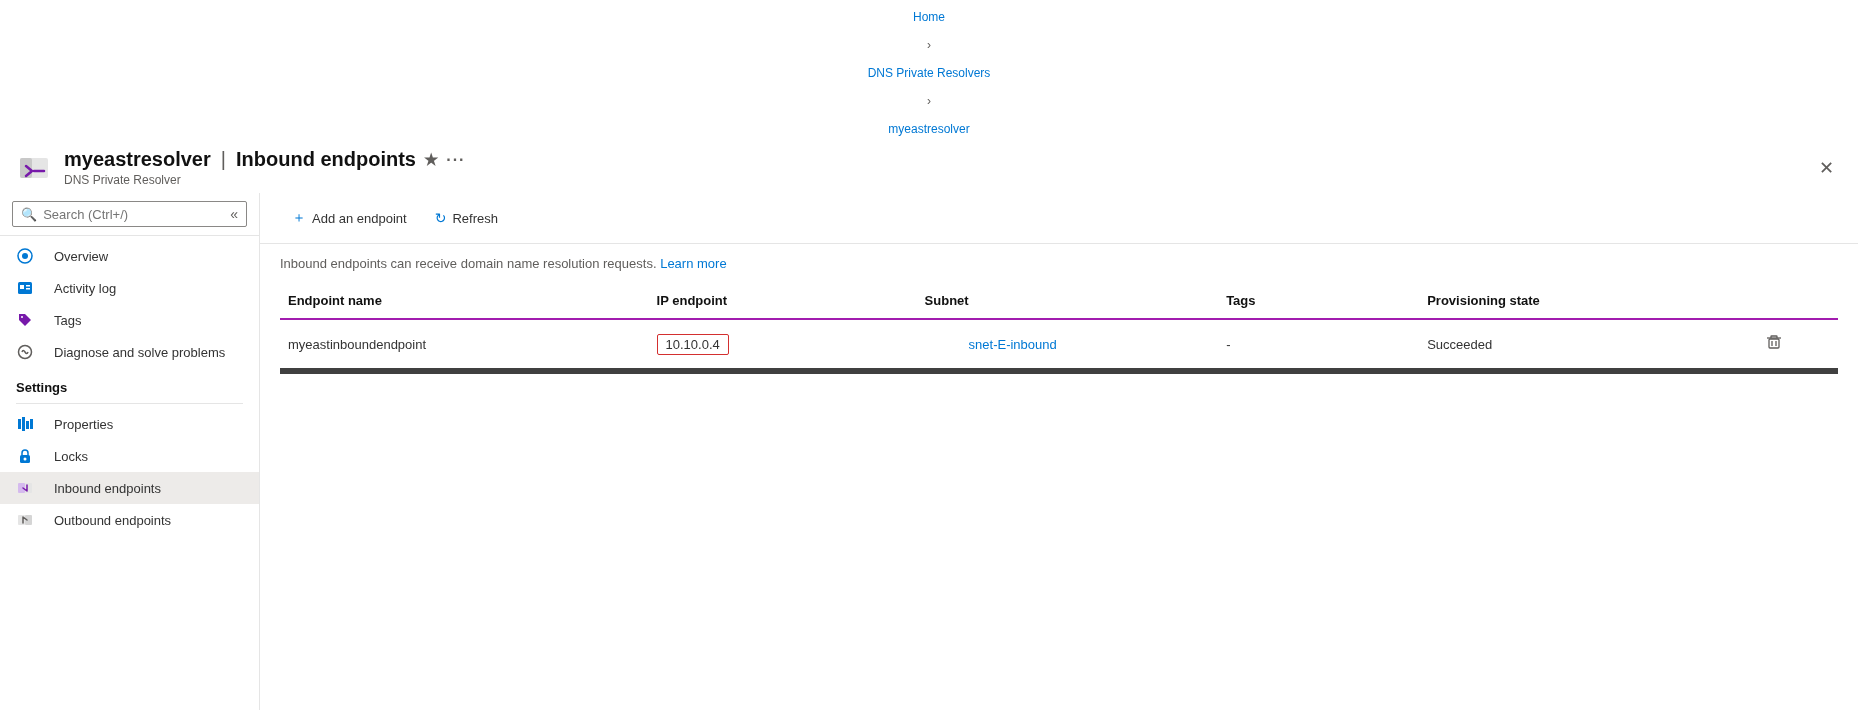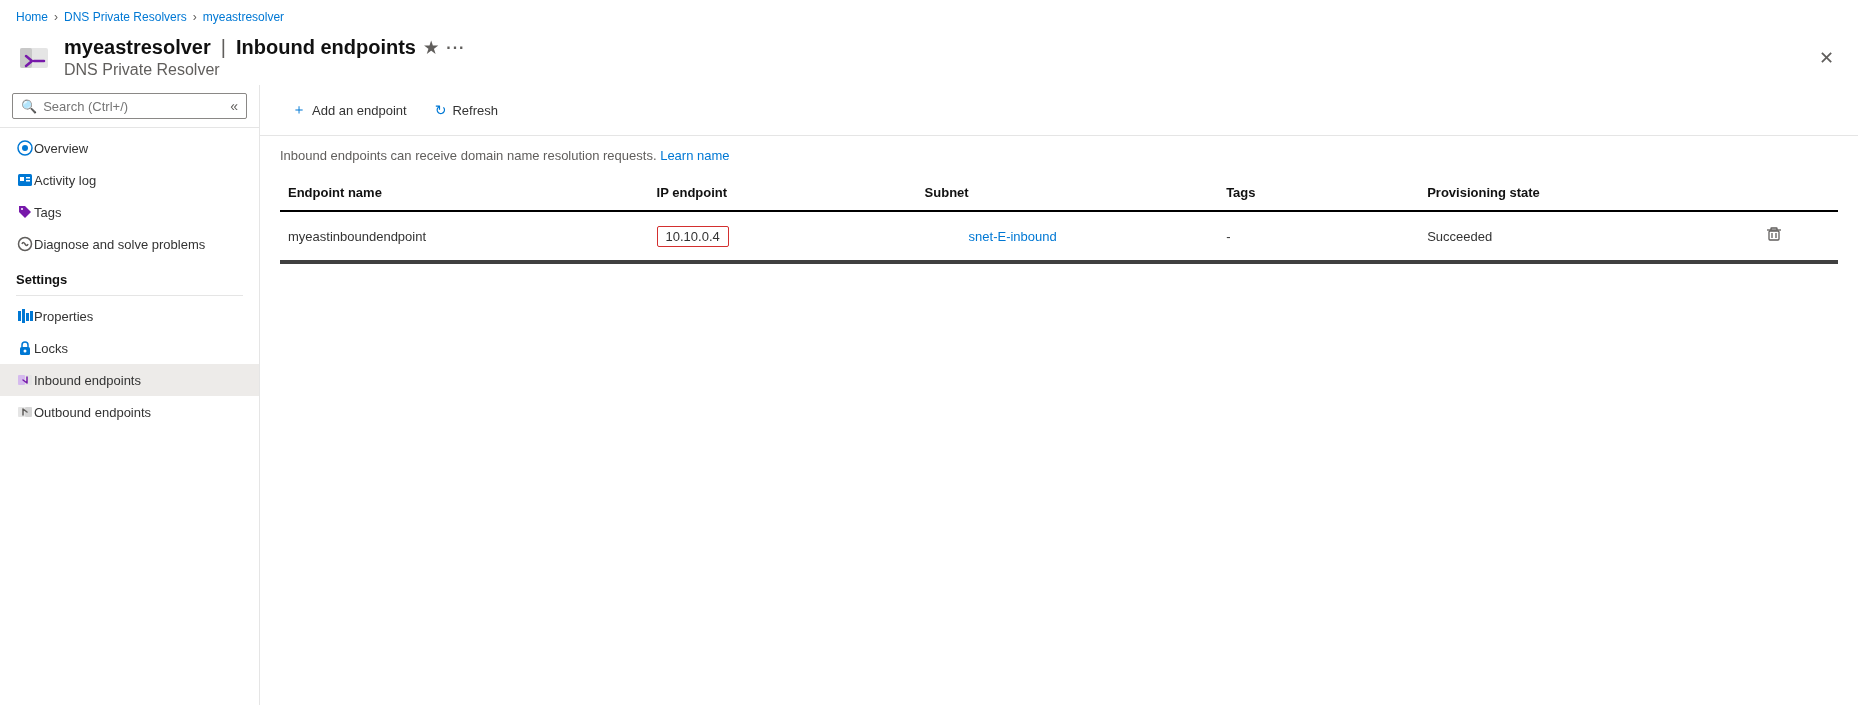--- a/index.html
+++ b/index.html
@@ -1,47 +1,47 @@
 <!DOCTYPE html>
 <html><head>
   <meta charset="utf-8">
   <style>
     * { box-sizing: border-box; margin: 0; padding: 0; }
     body { font-family: 'Segoe UI', Arial, sans-serif; font-size: 13px; color: #333; background: #fff; height: 710px; overflow: hidden; }
 
     
-    .breadcrumb { display: flex; align-items: center; gap: 6px; padding: 10px 16px 6px 16px; font-size: 12px; color: #0078d4; }
+    .breadcrumb { display: flex; align-items: center; gap: 14px; padding: 10px 16px 6px 16px; font-size: 12px; color: #0078d4; flex-direction: column; }
     .breadcrumb span { color: #605e5c; }
     .breadcrumb a { color: #0078d4; text-decoration: none; cursor: pointer; }
 
     
     .page-header { display: flex; align-items: center; padding: 6px 16px 6px 16px; gap: 12px; }
     .page-header-icon { width: 36px; height: 36px; display: flex; align-items: center; justify-content: center; }
     .page-header-icon svg { width: 32px; height: 32px; }
     .page-header-title { display: flex; flex-direction: column; }
     .page-header-title h1 { font-size: 20px; font-weight: 600; color: #111; display: flex; align-items: center; gap: 8px; }
     .page-header-title h1 .separator { color: #605e5c; font-weight: 300; margin: 0 2px; }
-    .page-header-title .subtitle { font-size: 16px; color: #605e5c; margin-top: 2px; }
+    .page-header-title .subtitle { font-size: 12px; color: #605e5c; margin-top: 2px; }
     .star-icon { color: #605e5c; font-size: 16px; cursor: pointer; }
     .more-icon { color: #605e5c; font-size: 16px; cursor: pointer; letter-spacing: 1px; }
     .close-btn { margin-left: auto; font-size: 18px; color: #605e5c; cursor: pointer; background: none; border: none; padding: 4px 8px; }
 
     
     .layout { display: flex; height: calc(710px - 90px); }
 
     
     .sidebar { width: 260px; min-width: 260px; border-right: 1px solid #e5e5e5; display: flex; flex-direction: column; overflow-y: auto; }
     .sidebar-search { padding: 8px 12px; border-bottom: 1px solid #e5e5e5; }
     .sidebar-search-box { display: flex; align-items: center; border: 1px solid #8a8886; border-radius: 2px; padding: 4px 8px; gap: 6px; background: #fff; }
     .sidebar-search-box input { border: none; outline: none; font-size: 13px; flex: 1; color: #605e5c; background: transparent; }
     .sidebar-search-icon { color: #605e5c; font-size: 13px; }
     .collapse-btn { margin-left: auto; background: none; border: none; cursor: pointer; color: #605e5c; font-size: 14px; }
 
     .sidebar-nav { flex: 1; padding: 4px 0; }
-    .nav-item { display: flex; align-items: center; gap: 0; padding: 8px 16px; cursor: pointer; color: #333; font-size: 13px; }
+    .nav-item { display: flex; align-items: center; gap: 20px; padding: 8px 16px; cursor: pointer; color: #333; font-size: 13px; }
     .nav-item.active { background: #edebe9; }
     .nav-item .nav-icon { width: 18px; display: flex; align-items: center; justify-content: center; }
 
     .settings-header { padding: 12px 16px 4px 16px; font-size: 13px; font-weight: 600; color: #111; }
     .settings-divider { border: none; border-top: 1px solid #e5e5e5; margin: 4px 16px; }
 
     
     .main { flex: 1; display: flex; flex-direction: column; overflow: hidden; }
 
     
@@ -49,23 +49,23 @@
     .toolbar-btn { display: flex; align-items: center; gap: 6px; padding: 6px 12px; cursor: pointer; background: none; border: none; font-size: 13px; color: #333; border-radius: 2px; }
     .toolbar-btn .btn-icon { font-size: 14px; color: #0078d4; }
 
     
     .info-bar { padding: 12px 20px; color: #605e5c; font-size: 13px; }
     .info-bar a { color: #0078d4; text-decoration: none; }
 
     
     .table-container { padding: 0 20px; flex: 1; overflow: auto; }
     table { width: 100%; border-collapse: collapse; }
-    thead tr { border-bottom: 2px solid #000000; }
+    thead tr { border-bottom: 2px solid #a21caf; }
     thead th { text-align: left; padding: 10px 8px; font-weight: 600; font-size: 13px; color: #111; }
-    tbody tr { border-bottom: 4px solid #404040; }
+    tbody tr { border-bottom: 6px solid #404040; }
     tbody td { padding: 10px 8px; font-size: 13px; color: #333; vertical-align: middle; }
 
     .col-endpoint { width: 220px; }
     .col-ip { width: 160px; }
     .col-subnet { width: 180px; }
     .col-tags { width: 120px; }
     .col-state { width: 200px; }
     .col-actions { width: 50px; }
 
     .ip-cell { display: inline-block; border: 1.5px solid #d32f2f; padding: 2px 8px; border-radius: 2px; color: #333; }
@@ -230,21 +230,21 @@
         <span>Add an endpoint</span>
       </button>
       <button class="toolbar-btn">
         <span class="btn-icon">↻</span>
         <span>Refresh</span>
       </button>
     </div>
 
     <div class="info-bar">
       <span>Inbound endpoints can receive domain name resolution requests.</span>
-      <a href="#">Learn name</a>
+      <a href="#">Learn more</a>
     </div>
 
     <div class="table-container">
       <table>
         <thead>
           <tr>
             <th class="col-endpoint">Endpoint name</th>
             <th class="col-ip">IP endpoint</th>
             <th class="col-subnet">Subnet</th>
             <th class="col-tags">Tags</th>

